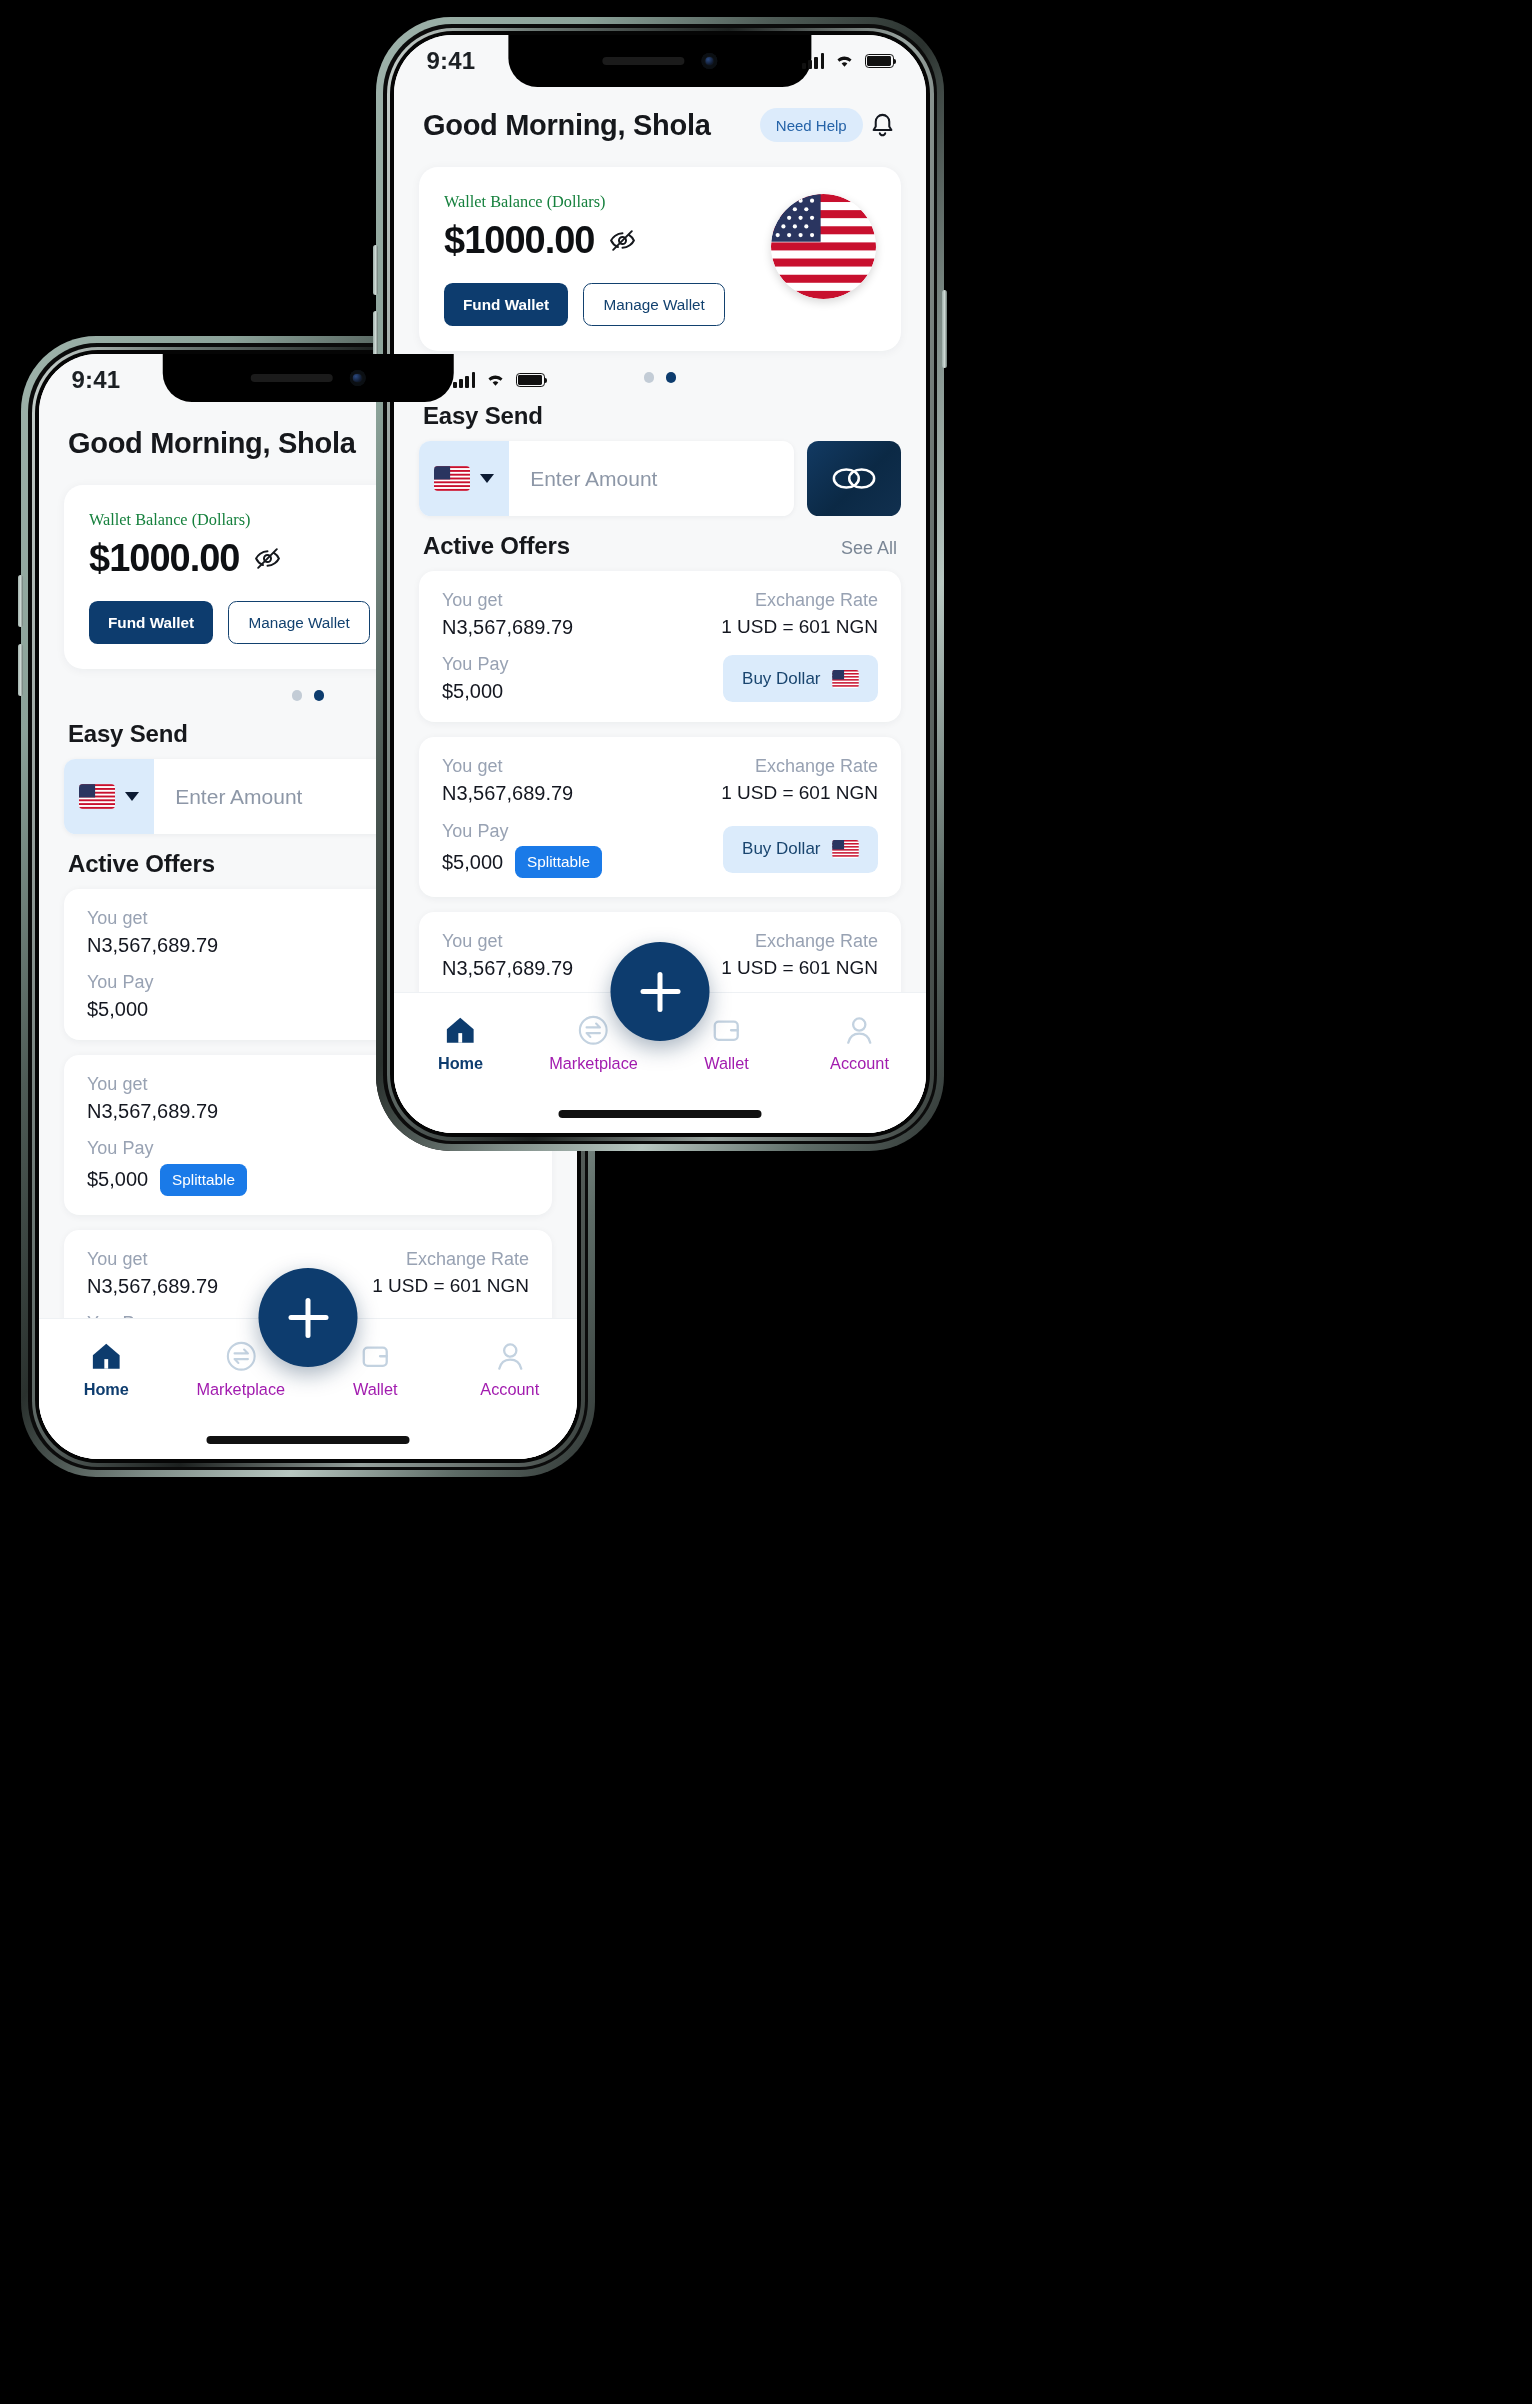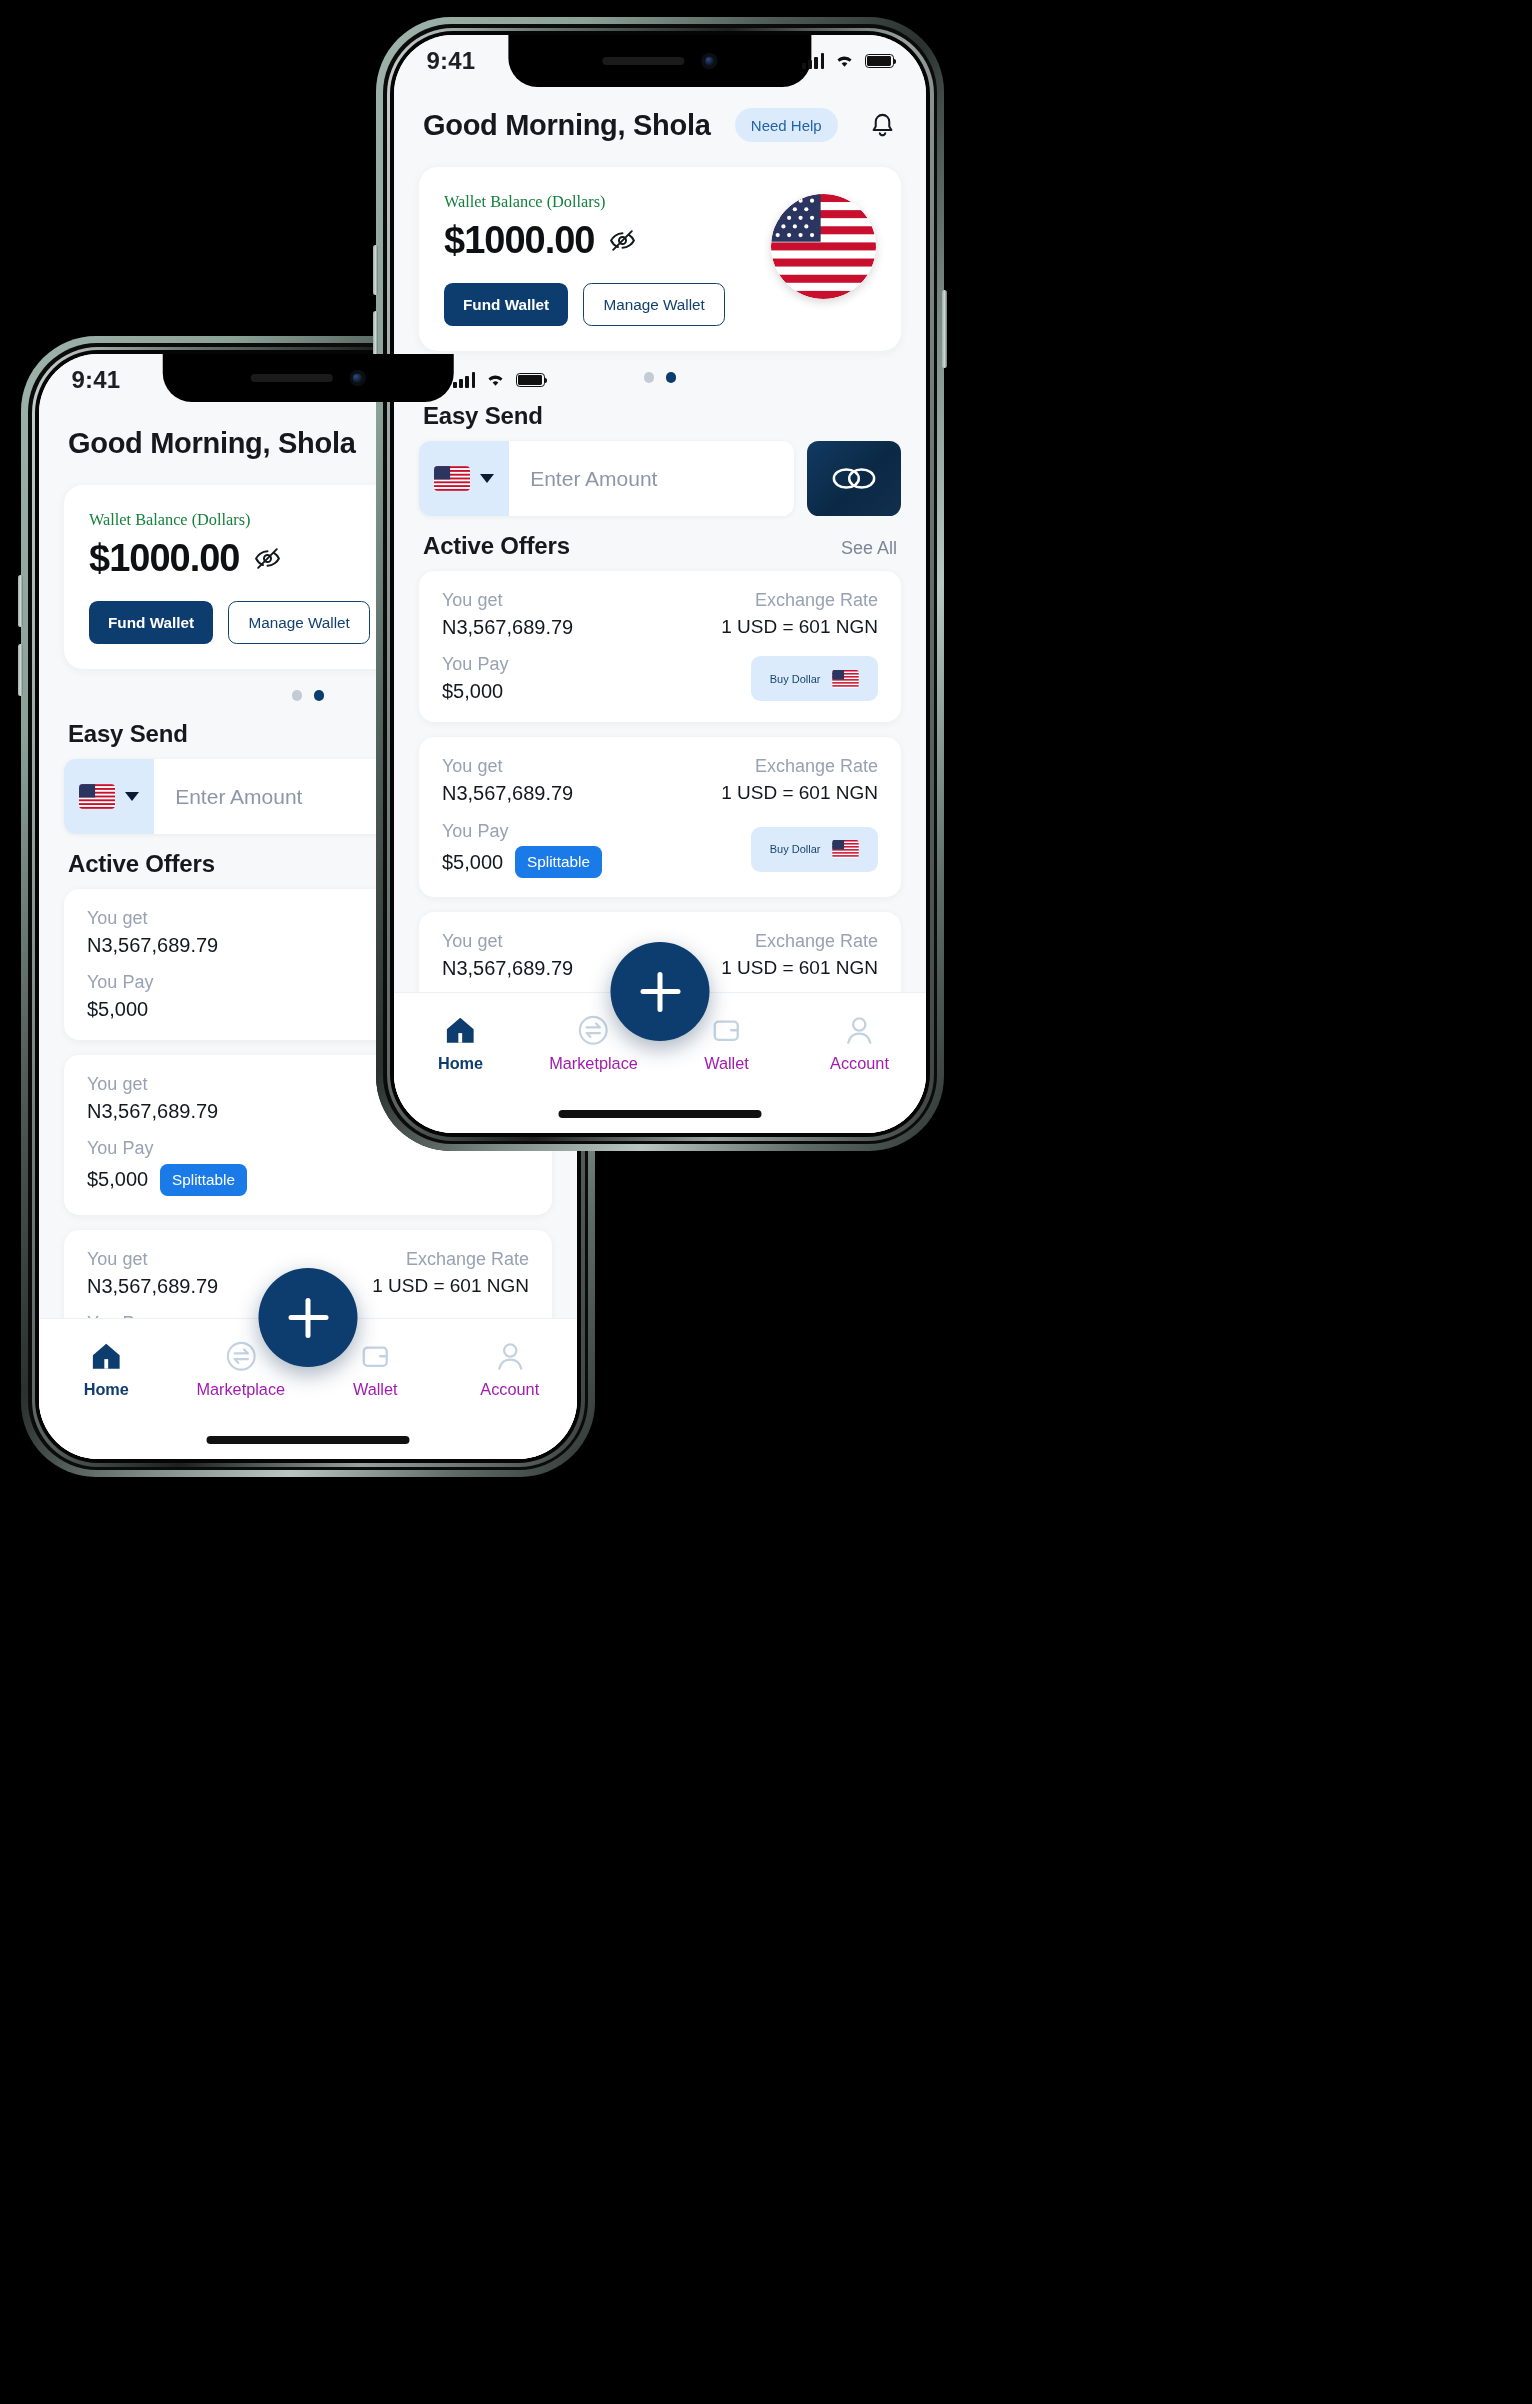--- a/index.html
+++ b/index.html
@@ -80,21 +80,21 @@
   .bars i:nth-child(3){height:11.5px}.bars i:nth-child(4){height:15.3px}
   .battery { width:29px; height:14.3px; border:1.9px solid #111; border-radius:3.8px; position:relative; padding:1.4px;}
   .battery::after{content:'';position:absolute;right:-3.8px;top:3.8px;width:2.4px;height:5.7px;background:#111;border-radius:0 1.9px 1.9px 0;}
   .battery i{display:block;height:100%;width:100%;background:#111;border-radius:1.4px;}
 
   
   .app { padding: 0 0 12px 0; background:#f7f8f9; height:100%; position:relative; }
 
   .apphead { display:flex; align-items:center; padding: 21px 29px 7.6px 29px; }
   .greeting { font-size: 29px; font-weight: 600; color:#16181c; letter-spacing:-0.3px; }
-  .head-right { margin-left:auto; display:flex; align-items:center; gap:30px; }
+  .head-right { margin-left:auto; display:flex; align-items:center; gap:5px; }
   .needhelp {
     background:#dcebfb; color:#2563a8; font-size:15px; font-weight:500;
     padding: 8.6px 16.3px; border-radius: 21px; white-space:nowrap;
   }
   .bell { width:29px; height:29px; position:relative; }
 
   
   .wallet-card {
     margin: 17px 25px 0 25px; background:#fff; border-radius: 19px;
     padding: 25px 25px 25px 25px; position:relative; min-height:167px;
@@ -147,21 +147,21 @@
   .o-label { font-size: 18px; color:#98a2b3; margin-bottom: 4.8px; }
   .o-value { font-size: 20px; color:#141720; }
   .offer-top .right { margin-left:auto; text-align:right; }
   .o-rate-label { font-size:18px; color:#98a2b3; margin-bottom:4.8px; }
   .o-rate { font-size: 19px; color:#141720; }
   .offer-bot { display:flex; align-items:center; margin-top: 15.3px; }
   .pay-col { display:flex; flex-direction:column; }
   .pay-line { display:flex; align-items:center; gap: 11.5px; }
   .chip-split { background:#1a7ae8; color:#fff; font-size:15.3px; font-weight:500;
                 padding: 6.7px 12.4px; border-radius: 7.6px; }
-  .btn-buy { margin-left:auto; background:#dbebfb; color:#19456f; font-size:11px;
+  .btn-buy { margin-left:auto; background:#dbebfb; color:#19456f; font-size:17px;
              padding: 13.4px 19px; border-radius: 9.6px; display:flex; align-items:center; gap:11.5px; }
   .btn-buy .miniflag { width:27px; height:18px; border-radius:2.9px; overflow:hidden; display:block; }
 
   
   .tabbar {
     position:absolute; left:0; right:0; bottom:0; height: 141px;
     background:#fff; border-top:1px solid #eef1f4;
     display:flex; align-items:flex-start; padding-top: 21px; z-index:12;
   }
   .tab { flex:1; display:flex; flex-direction:column; align-items:center; gap:7.6px; }

